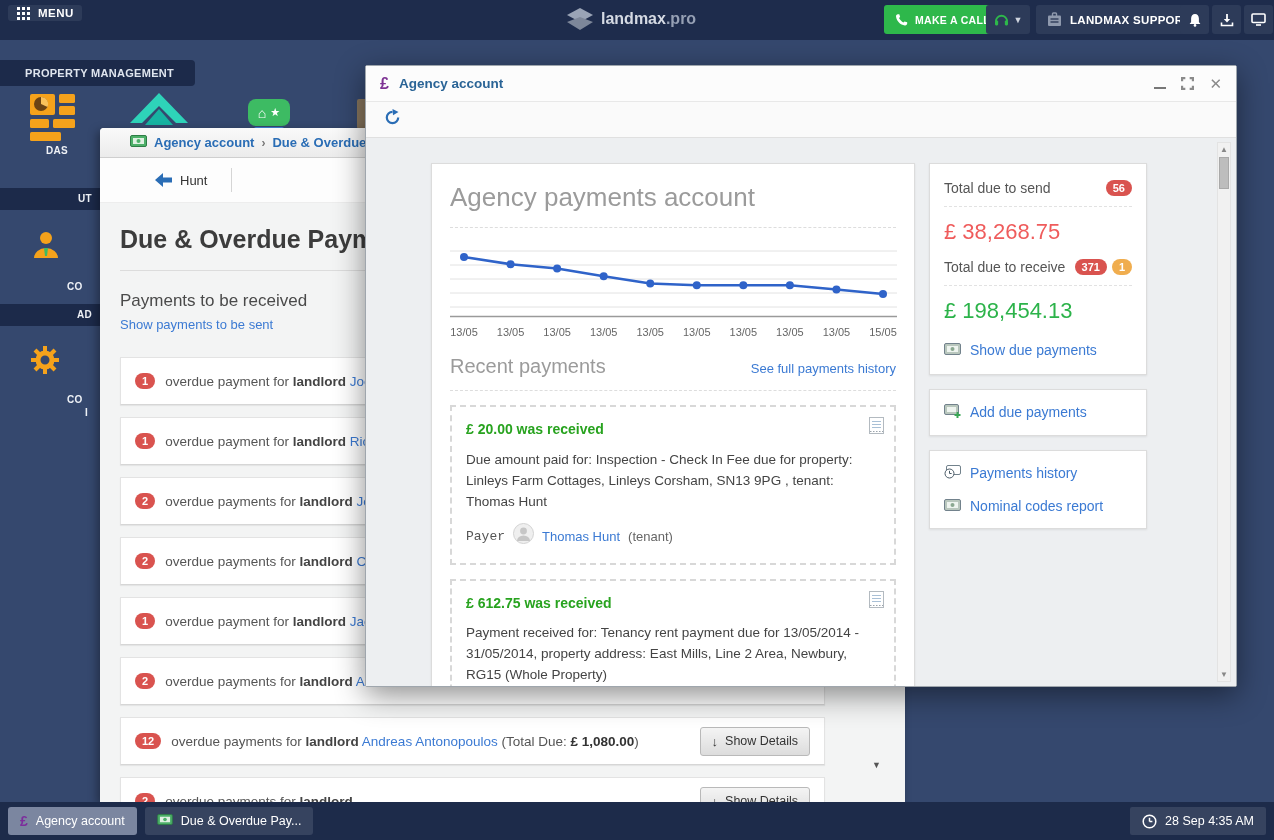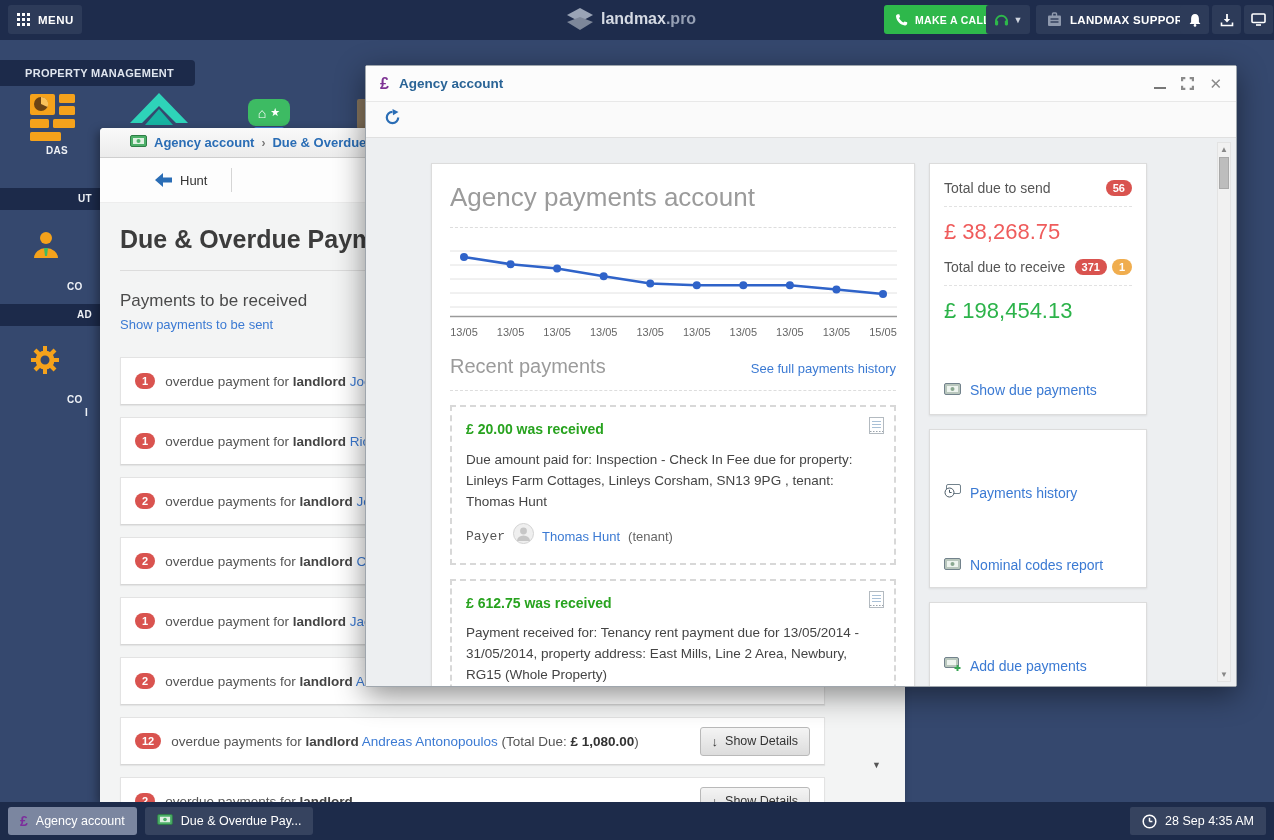--- a/index.html
+++ b/index.html
@@ -2,21 +2,21 @@
 <html><head>
 <meta charset="utf-8">
 <style>
   * { margin:0; padding:0; box-sizing:border-box; }
   html,body { width:1274px; height:840px; }
   body { font-family:"Liberation Sans", sans-serif; }
   #root { position:relative; width:1274px; height:840px; background:#35486e; overflow:hidden; }
 
   
   .topbar { position:absolute; left:0; top:0; width:1274px; height:40px; background:#1e2c4c; z-index:60; }
-  .menu-btn { position:absolute; left:8px; top:5px; width:74px; height:29px; background:#2d3b59; border-radius:3px;
+  .menu-btn { position:absolute; left:8px; top:5px; width:74px; height:16px; background:#2d3b59; border-radius:3px;
               display:flex; align-items:center; gap:8px; padding-left:9px; cursor:pointer; }
   .menu-btn span { color:#fff; font-size:11.5px; font-weight:bold; letter-spacing:.5px; }
   .search-box { position:absolute; left:90px; top:5px; width:172px; height:29px; background:#5f6d88; border-radius:3px;
                 display:flex; align-items:center; justify-content:space-between; padding:0 9px; }
   .search-box input { background:transparent; border:none; outline:none; width:130px; color:#e8ebf2; font-size:13px; font-family:"Liberation Sans",sans-serif; }
   .search-box input::placeholder { color:#bfc6d2; }
   .logo { position:absolute; left:566px; top:8px; display:flex; align-items:center; gap:7px; }
   .logo .lm { color:#d5dae3; font-size:16px; font-weight:bold; }
   .logo .pro { color:#96a0b4; font-size:16px; font-weight:bold; }
   .call-btn { position:absolute; left:884px; top:5px; height:29px; background:#2eb84b; border-radius:3px;
@@ -119,21 +119,21 @@
   .payer .pl { color:#555;font-family:Liberation Mono, monospace; } .payer .pn { color:#3b7ad3; cursor:pointer; } .payer .pr { color:#666; }
 
   .sidecol { position:absolute; left:563px; top:25px; width:218px; }
   .scard { background:#fff; border:1px solid #dcdcdc; box-shadow:0 1px 2px rgba(0,0,0,.08); padding:12px 14px; }
   .scard + .scard { margin-top:14px; }
   .srow { display:flex; align-items:center; justify-content:space-between; font-size:14px; color:#555;
           padding:4px 0 10px 0; border-bottom:1px dashed #e2e2e2; }
   .srow .badges { display:flex; gap:5px; }
   .samt { font-size:22px; padding:12px 0 10px 0; }
   .samt.red { color:#ef5c5c; } .samt.green { color:#2cb34a; }
-  .slink { display:flex; align-items:flex-end; gap:9px; color:#3b7ad3; font-size:14px; padding:8px 0 4px 0; cursor:pointer;margin-top:40px; }
+  .slink { display:flex; align-items:flex-start; gap:9px; color:#3b7ad3; font-size:14px; padding:8px 0 4px 0; cursor:pointer; }
   .scard .slink + .slink { padding-top:14px; }
 
   .mscroll { position:absolute; right:5px; top:76px; width:14px; height:540px; background:#f1f1f1; border:1px solid #e3e3e3; }
   .mscroll .up, .mscroll .down { position:absolute; left:0; width:100%; text-align:center; color:#888; font-size:8px; cursor:pointer; }
   .mscroll .up { top:2px; } .mscroll .down { bottom:2px; }
   .mscroll .thumb { position:absolute; left:1px; top:14px; width:10px; height:32px; background:#bdbdbd; border:1px solid #a9a9a9; cursor:grab; }
 
   
   .taskbar { position:absolute; left:0; top:802px; width:1274px; height:38px; background:#1d2b4a; z-index:70;
              display:flex; align-items:center; padding:0 8px; gap:8px; }
@@ -401,45 +401,45 @@
                   <rect x="0.5" y="0.5" width="16" height="11" rx="1.5" fill="#b9c7bd" stroke="#72828c"></rect>
                   <rect x="3" y="3" width="11" height="6" fill="#eef4ef"></rect>
                   <circle cx="8.5" cy="6" r="2" fill="#8aa890"></circle>
                 </svg></span>
             <span>Show due payments</span>
           </div>
         </div>
         <div class="scard">
           <div class="slink" style="padding:2px 0;">
             <span><svg width="17" height="14" viewBox="0 0 17 14">
+                  <rect x="0.5" y="0.5" width="14" height="10" rx="1.5" fill="#b9c7bd" stroke="#72828c"></rect>
+                  <rect x="3" y="3" width="9" height="5" fill="#eef4ef"></rect>
+                  <line x1="13.5" y1="8" x2="13.5" y2="14" stroke="#3aa655" stroke-width="2"></line>
+                  <line x1="10.5" y1="11" x2="16.5" y2="11" stroke="#3aa655" stroke-width="2"></line>
+                </svg></span>
+            <span>Add due payments</span>
+          </div>
+        </div>
+        <div class="scard">
+          <div class="slink" style="padding:2px 0;">
+            <span><svg width="17" height="14" viewBox="0 0 17 14">
                   <rect x="2.5" y="0.5" width="14" height="9" rx="1.5" fill="#fff" stroke="#72828c"></rect>
                   <circle cx="5.5" cy="8.5" r="4.5" fill="#fff" stroke="#4a5a66"></circle>
                   <line x1="5.5" y1="8.5" x2="5.5" y2="5.8" stroke="#4a5a66"></line>
                   <line x1="5.5" y1="8.5" x2="7.6" y2="8.5" stroke="#4a5a66"></line>
                 </svg></span>
             <span>Payments history</span>
           </div>
           <div class="slink" style="padding:14px 0 2px 0;">
             <span><svg width="17" height="12" viewBox="0 0 17 12">
                   <rect x="0.5" y="0.5" width="16" height="11" rx="1.5" fill="#b9c7bd" stroke="#72828c"></rect>
                   <rect x="3" y="3" width="11" height="6" fill="#eef4ef"></rect>
                   <circle cx="8.5" cy="6" r="2" fill="#8aa890"></circle>
                 </svg></span>
             <span>Nominal codes report</span>
-          </div>
-        </div>
-        <div class="scard">
-          <div class="slink" style="padding:2px 0;">
-            <span><svg width="17" height="14" viewBox="0 0 17 14">
-                  <rect x="0.5" y="0.5" width="14" height="10" rx="1.5" fill="#b9c7bd" stroke="#72828c"></rect>
-                  <rect x="3" y="3" width="9" height="5" fill="#eef4ef"></rect>
-                  <line x1="13.5" y1="8" x2="13.5" y2="14" stroke="#3aa655" stroke-width="2"></line>
-                  <line x1="10.5" y1="11" x2="16.5" y2="11" stroke="#3aa655" stroke-width="2"></line>
-                </svg></span>
-            <span>Add due payments</span>
           </div>
         </div>
       </div>
     </div>
 
     <div class="mscroll">
       <span class="up">▲</span>
       <span class="thumb"></span>
       <span class="down">▼</span>
     </div>

